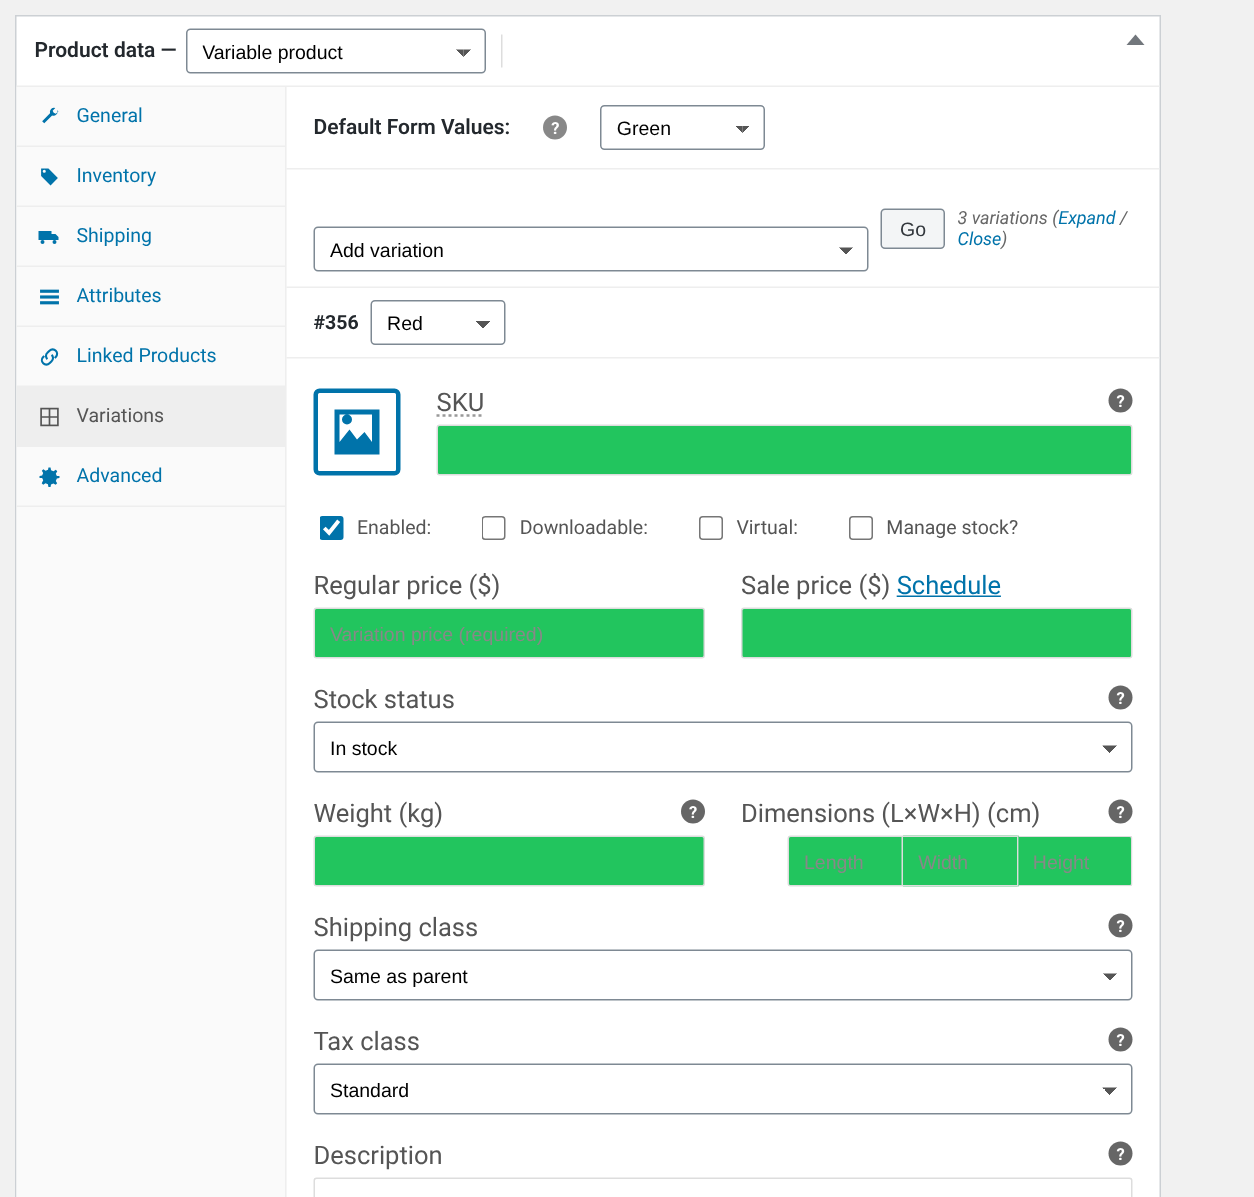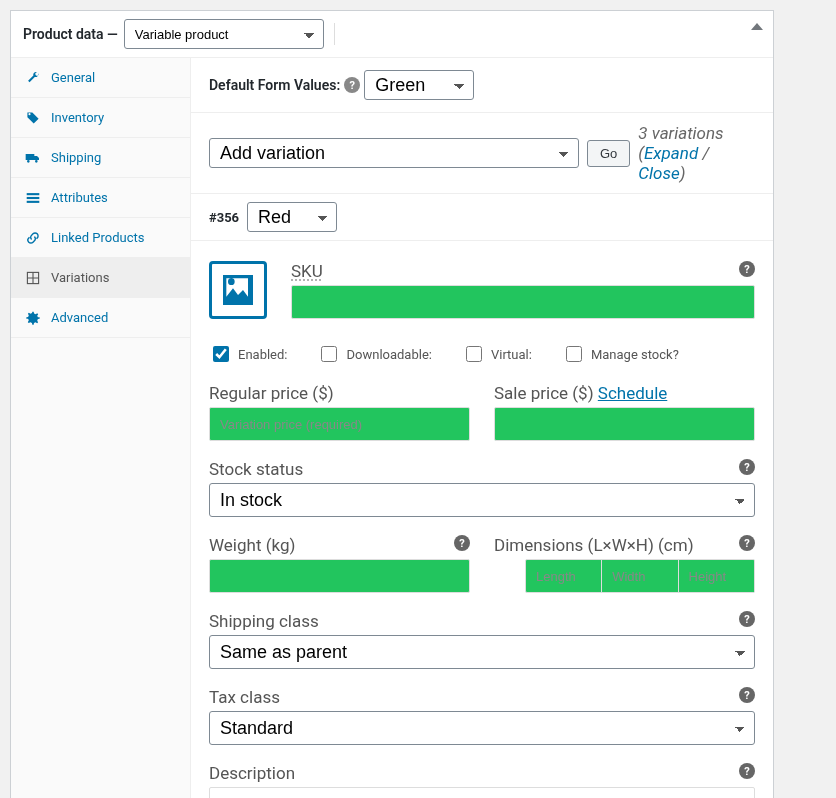--- a/index.html
+++ b/index.html
@@ -77,54 +77,54 @@
     color: #555;
     position: relative;
   }
   .tab .ico { width: 16px; display:flex; align-items:center; justify-content:center; }
   .main { flex: 1; }
   .toolbar {
     padding: 12px 18px;
     border-bottom: 1px solid #eee;
     display: flex;
     align-items: center;
-    gap: 4px;
+    gap: 22px;
   }
   .lbl { color: #23282d; font-weight: 600; font-size: 14px;}
   .help {
     display:inline-flex; width:16px; height:16px; border-radius:50%;
     background:#666; color:#fff; font-size:11px; align-items:center; justify-content:center;
     font-weight:bold;
   }
   .help.grey { background:#888; }
   select.wc {
     height: 30px;
     border: 1px solid #7e8993;
     border-radius: 3px;
     background:#fff;
     padding: 4px 28px 4px 10px;
-    font-size: 18px;
+    font-size: 13px;
     appearance: none;
     background-image: linear-gradient(45deg, transparent 50%, #555 50%), linear-gradient(135deg, #555 50%, transparent 50%);
     background-position: calc(100% - 14px) 13px, calc(100% - 9px) 13px;
     background-size: 5px 5px, 5px 5px;
     background-repeat: no-repeat;
   }
   select.wc.full { width: 100%; height: 34px; background-position: calc(100% - 14px) 15px, calc(100% - 9px) 15px;}
   .toolbar2 {
     padding: 10px 18px;
     border-bottom: 1px solid #eee;
     display:flex; align-items:center; gap:8px;
   }
-  .toolbar2 select.wc { flex:0 0 370px; }
+  .toolbar2 select.wc { flex:0 0 370px;margin-top:28px; }
   .btn {
     border:1px solid #7e8993; background:#f3f5f6; color:#32373c;
     padding:5px 12px; border-radius:3px; cursor:pointer; font-size:13px;
   }
-  .rightinfo { margin-left:auto; color:#666; font-style:italic; font-size:17px;}
+  .rightinfo { margin-left:auto; color:#666; font-style:italic; font-size:12px;}
   .rightinfo a { color:#0073aa; text-decoration:none; }
   .var-head {
     padding: 8px 18px;
     border-bottom:1px solid #eee;
     display:flex; align-items:center; gap:8px;
   }
   .var-id { font-weight:700; color:#23282d; }
   select.small { min-width:90px; }
   .var-body { padding: 20px 18px 10px 18px; }
   .row { display:flex; align-items:flex-start; gap:24px; }

